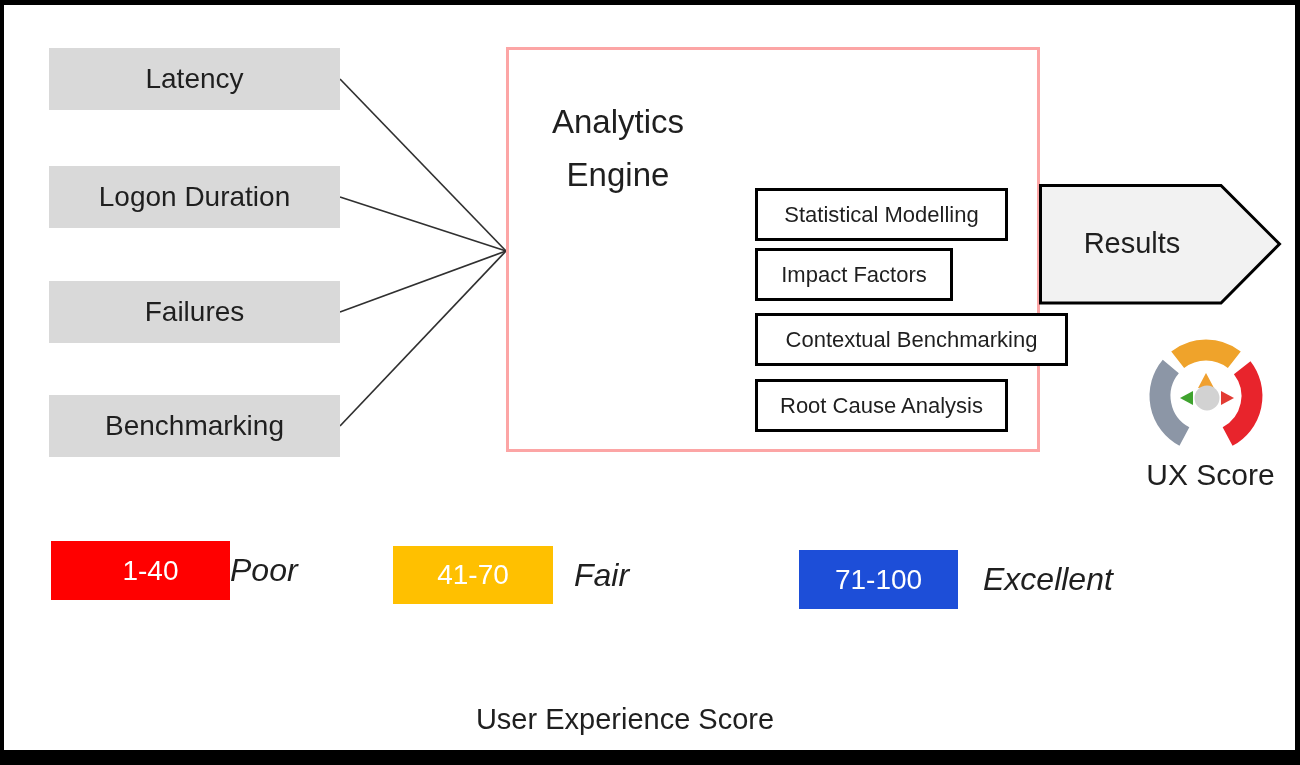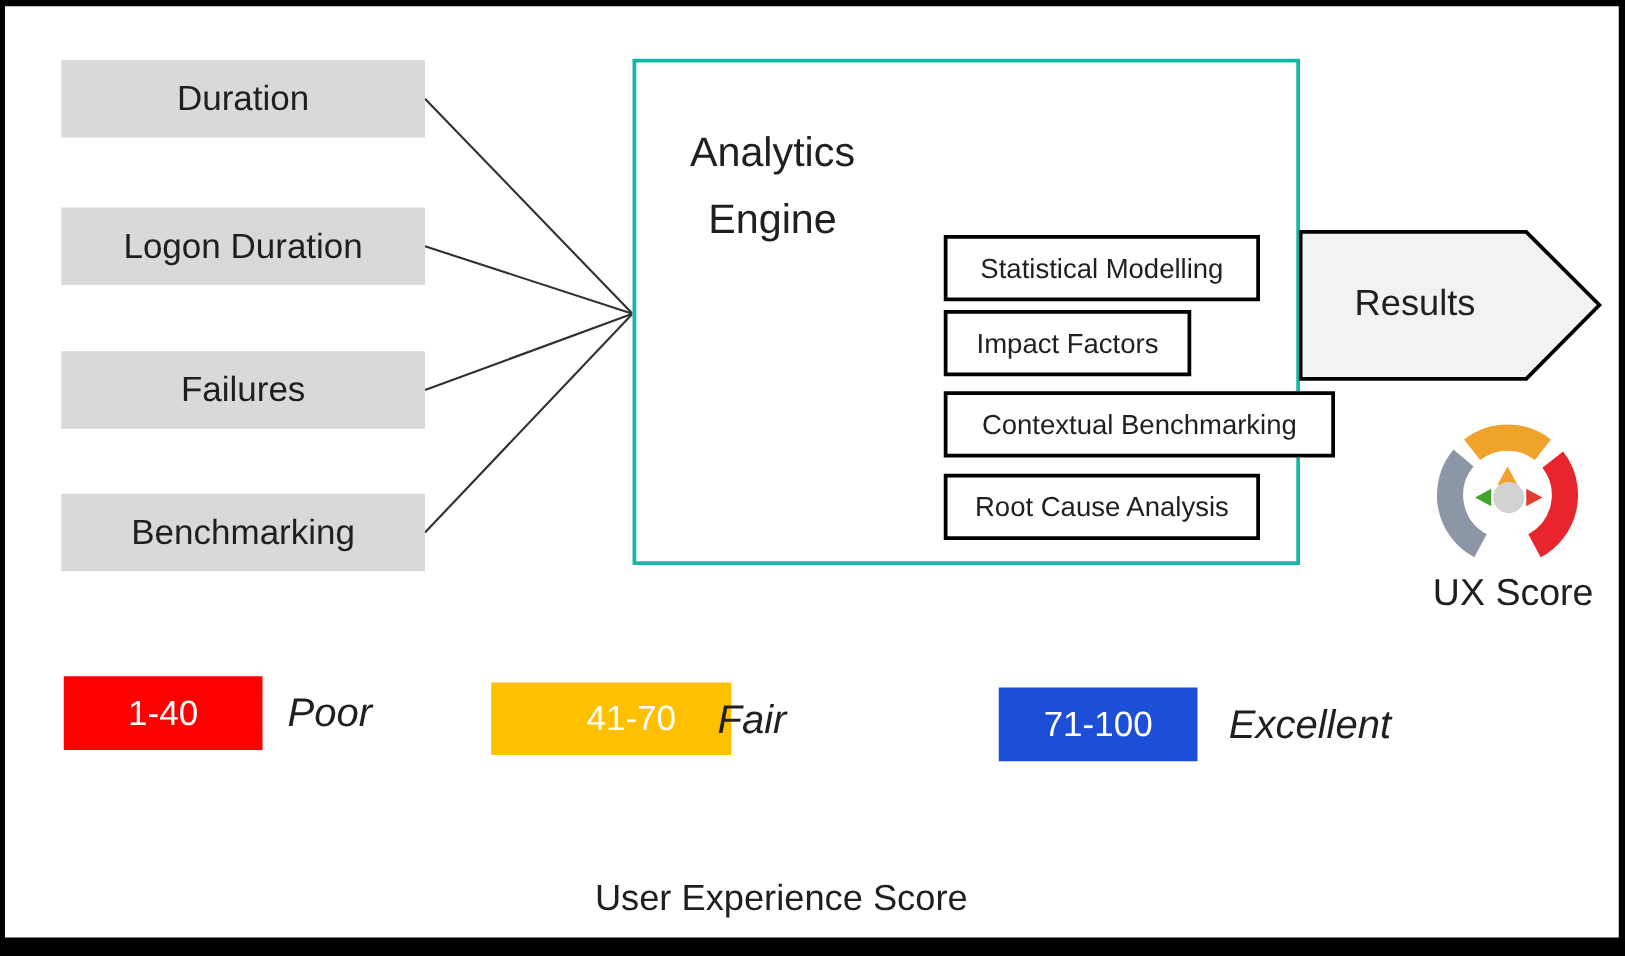--- a/index.html
+++ b/index.html
@@ -25,21 +25,21 @@
     font-size:28px;
   }
   .metric.m1{top:48px;}
   .metric.m2{top:166px;}
   .metric.m3{top:281px;}
   .metric.m4{top:395px;}
 
   
   .engine{
     position:absolute;left:506px;top:47px;width:534px;height:405px;
-    background:#ffffff;border:3px solid #14b8a6;box-sizing:border-box;z-index:2;
+    background:#ffffff;border:3px solid #fca5a5;box-sizing:border-box;z-index:2;
   }
   .engine-title{
     position:absolute;left:14px;top:45px;width:190px;
     font-size:33px;line-height:53px;text-align:center;white-space:pre-line;
   }
   .engine-subtitle{
     position:absolute;left:19px;top:247px;width:165px;
     font-size:26px;line-height:37px;text-align:center;white-space:pre-line;
   }
   .comp{
@@ -66,22 +66,22 @@
   .gauge-label{
     position:absolute;left:1128px;top:458px;width:165px;text-align:center;
     font-size:30px;z-index:2;
   }
 
   
   .swatch{
     position:absolute;display:flex;align-items:center;justify-content:center;
     color:#ffffff;font-size:28px;z-index:2;
   }
-  .swatch.poor{left:51px;top:541px;width:159px;height:59px;background:var(--legend-poor,#FF0000);}
-  .swatch.fair{left:393px;top:546px;width:160px;height:58px;background:var(--legend-fair,#FFC000);padding-left:32px;}
+  .swatch.poor{left:51px;top:541px;width:159px;height:59px;background:var(--legend-poor,#FF0000);padding-left:20px;}
+  .swatch.fair{left:393px;top:546px;width:160px;height:58px;background:var(--legend-fair,#FFC000);}
   .swatch.excellent{left:799px;top:550px;width:159px;height:59px;background:var(--legend-excellent,#A6A6A6);}
   .legend-label{
     position:absolute;display:flex;align-items:center;font-size:32px;z-index:2;font-style:italic;
   }
   .legend-label.poor-l{left:230px;top:541px;height:59px;}
   .legend-label.fair-l{left:574px;top:546px;height:58px;}
   .legend-label.excellent-l{left:983px;top:550px;height:59px;}
 
   
   .caption{
@@ -99,21 +99,21 @@
   <div class="frame left"></div>
   <div class="frame right"></div>
 
   <svg class="lines" viewBox="0 0 1300 765">
     <line x1="340" y1="79" x2="506" y2="251" stroke="#303030" stroke-width="1.7"></line>
     <line x1="340" y1="197" x2="506" y2="251" stroke="#303030" stroke-width="1.7"></line>
     <line x1="340" y1="312" x2="506" y2="251" stroke="#303030" stroke-width="1.7"></line>
     <line x1="340" y1="426" x2="506" y2="251" stroke="#303030" stroke-width="1.7"></line>
   </svg>
 
-  <div class="metric m1">Duration</div>
+  <div class="metric m1">Latency</div>
   <div class="metric m2">Logon Duration</div>
   <div class="metric m3">Failures</div>
   <div class="metric m4">Benchmarking</div>
 
   <div class="engine">
     <div class="engine-title">Analytics
 Engine</div>
     <div class="comp c1">Statistical Modelling</div>
     <div class="comp c2">Impact Factors</div>
     <div class="comp c3">Contextual Benchmarking</div>

